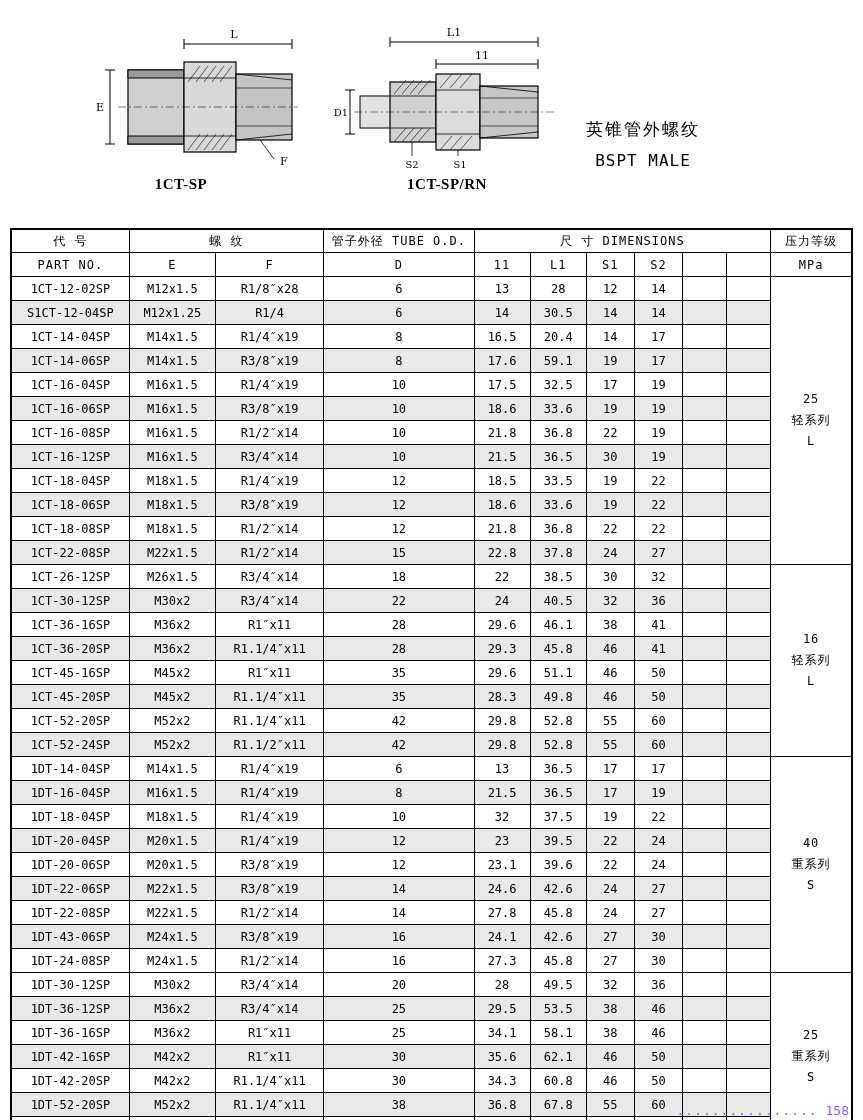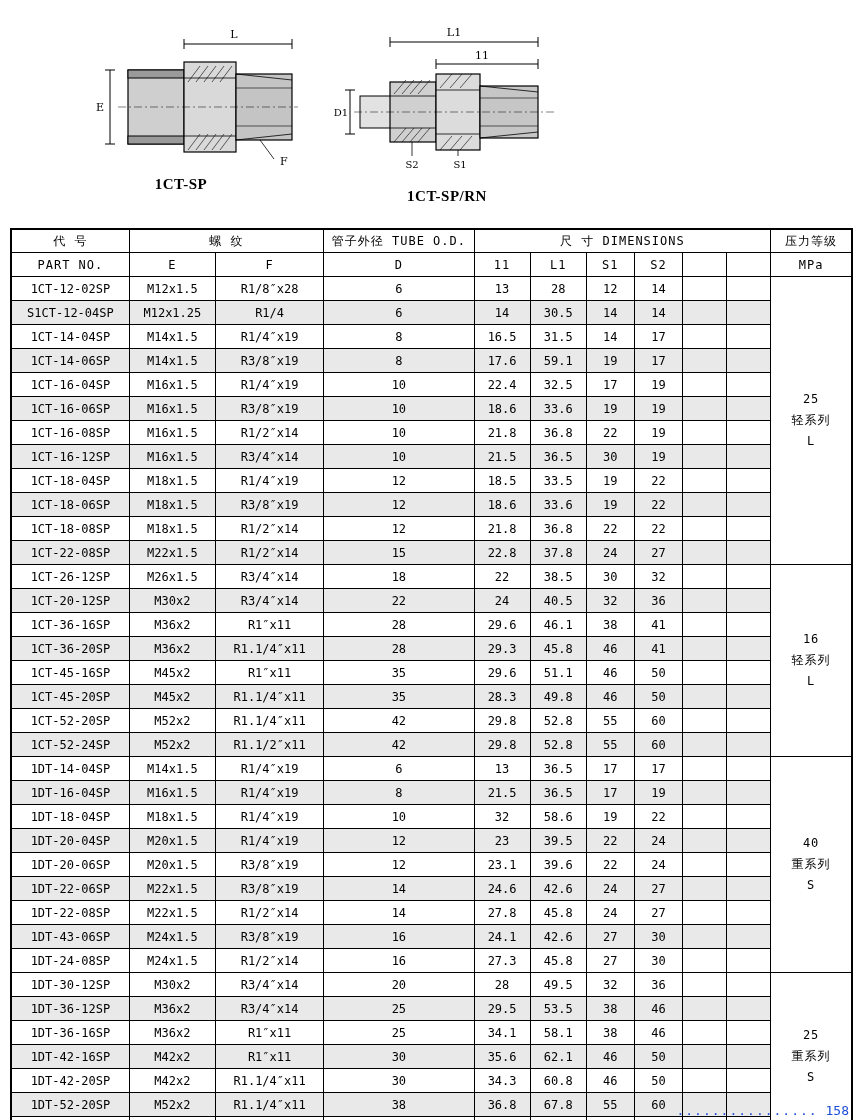--- a/index.html
+++ b/index.html
@@ -111,21 +111,21 @@
   .outer-frame {
     border: 2px solid #000;
   }
 
   .footer {
     position: absolute;
     right: 14px;
     bottom: 2px;
     font-family: "DejaVu Sans Mono", monospace;
     font-size: 13px;
-    color: #1d4ed8;
+    color: #8b5cf6;
   }
   .footer .dots { letter-spacing: 1px; }
 </style>
 </head>
 <body>
 
 <div class="page">
 
   <div class="diagram-area">
 
@@ -204,24 +204,28 @@
       <line x1="148" y1="114" x2="206" y2="114" stroke="#000" stroke-width="0.6"></line>
 
       <line x1="22" y1="100" x2="222" y2="100" stroke="#000" stroke-width="0.5" stroke-dasharray="8,3,2,3"></line>
 
       <line x1="80" y1="130" x2="80" y2="144" stroke="#000" stroke-width="0.8"></line>
       <text x="80" y="156" font-size="10" font-family="DejaVu Serif, serif" text-anchor="middle">S2</text>
       <line x1="126" y1="138" x2="126" y2="144" stroke="#000" stroke-width="0.8"></line>
       <text x="128" y="156" font-size="10" font-family="DejaVu Serif, serif" text-anchor="middle">S1</text>
     </svg>
 
-    <div class="fig-labels" style="left:322px; top:184px; width:230px;">
+    <div class="fig-labels" style="left:322px; top:172px; width:230px;">
       <div>1CT-SP/RN</div>
     </div>
 
+    <div class="title-block">
+      <div class="title-cn">英锥管外螺纹</div>
+      <div class="title-en">BSPT MALE</div>
+    </div>
   </div>
 
   <div class="tbl-wrap">
     <table class="spec outer-frame">
       <colgroup>
         <col style="width:118px">
         <col style="width:86px">
         <col style="width:108px">
         <col style="width:150px">
         <col style="width:56px">
@@ -283,21 +287,21 @@
             <td class="">14</td>
             <td class=""></td>
             <td class=""></td>
           </tr>
           <tr>
             <td class="part">1CT-14-04SP</td>
             <td class="">M14x1.5</td>
             <td class="">R1/4″x19</td>
             <td class="">8</td>
             <td class="">16.5</td>
-            <td class="">31.5</td>
+            <td class="">20.4</td>
             <td class="">14</td>
             <td class="">17</td>
             <td class=""></td>
             <td class=""></td>
           </tr>
           <tr class="shade">
             <td class="part">1CT-14-06SP</td>
             <td class="">M14x1.5</td>
             <td class="">R3/8″x19</td>
             <td class="">8</td>
@@ -306,21 +310,21 @@
             <td class="">19</td>
             <td class="">17</td>
             <td class=""></td>
             <td class=""></td>
           </tr>
           <tr>
             <td class="part">1CT-16-04SP</td>
             <td class="">M16x1.5</td>
             <td class="">R1/4″x19</td>
             <td class="">10</td>
-            <td class="">22.4</td>
+            <td class="">17.5</td>
             <td class="">32.5</td>
             <td class="">17</td>
             <td class="">19</td>
             <td class=""></td>
             <td class=""></td>
           </tr>
           <tr class="shade">
             <td class="part">1CT-16-06SP</td>
             <td class="">M16x1.5</td>
             <td class="">R3/8″x19</td>
@@ -415,21 +419,21 @@
             <td class="thick-top">32</td>
             <td class="thick-top"></td>
             <td class="thick-top"></td>
             <td class="press thick-top" rowspan="8">
               <div>16</div>
               <div>轻系列</div>
               <div>L</div>
             </td>
           </tr>
           <tr class="shade">
-            <td class="part">1CT-20-12SP</td>
+            <td class="part">1CT-30-12SP</td>
             <td class="">M30x2</td>
             <td class="">R3/4″x14</td>
             <td class="">22</td>
             <td class="">24</td>
             <td class="">40.5</td>
             <td class="">32</td>
             <td class="">36</td>
             <td class=""></td>
             <td class=""></td>
           </tr>
@@ -533,21 +537,21 @@
             <td class="">19</td>
             <td class=""></td>
             <td class=""></td>
           </tr>
           <tr>
             <td class="part">1DT-18-04SP</td>
             <td class="">M18x1.5</td>
             <td class="">R1/4″x19</td>
             <td class="">10</td>
             <td class="">32</td>
-            <td class="">58.6</td>
+            <td class="">37.5</td>
             <td class="">19</td>
             <td class="">22</td>
             <td class=""></td>
             <td class=""></td>
           </tr>
           <tr class="shade">
             <td class="part">1DT-20-04SP</td>
             <td class="">M20x1.5</td>
             <td class="">R1/4″x19</td>
             <td class="">12</td>

